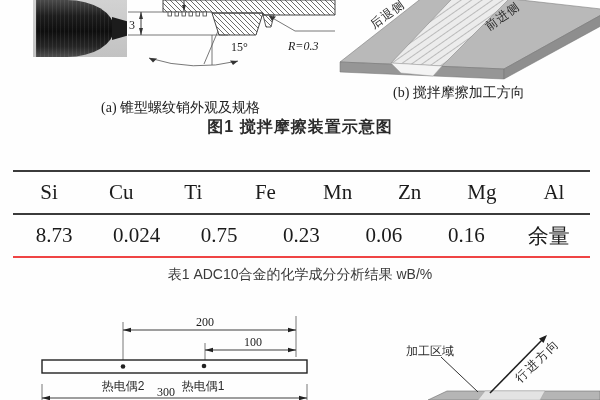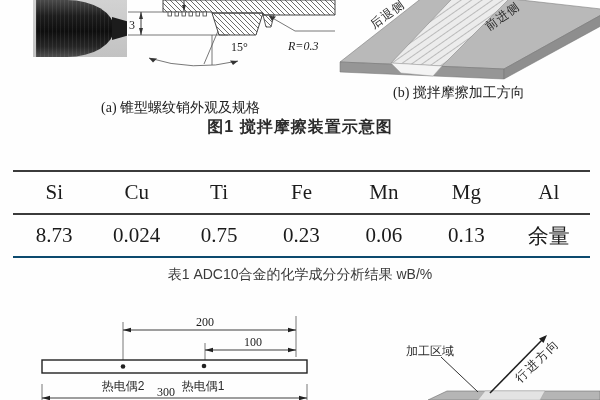--- a/index.html
+++ b/index.html
@@ -16,21 +16,21 @@
     background:repeating-linear-gradient(90deg,rgba(255,255,255,0.07) 0 1px,transparent 1px 4px);}
   #pin{position:absolute;left:79px;top:17px;width:15px;height:23px;background:#1c1c1c;
     clip-path:polygon(0 0,100% 18%,100% 82%,0 100%);}
 
   
   .serif-cap{font-family:"Liberation Serif",serif;font-size:14px;color:#222;white-space:nowrap;}
   #fig1-caption{left:0;top:117px;width:600px;text-align:center;font-size:16px;font-weight:600;color:#2b2b2b;letter-spacing:1px;}
   #tbl-caption{left:0;top:266px;width:600px;text-align:center;font-size:14px;color:#3a3a3a;}
 
   
-  #comp-table{left:13px;top:170px;width:577px;border-top:2px solid #3b3b3b;border-bottom:2px solid #0c4a6e;}
+  #comp-table{left:13px;top:170px;width:577px;border-top:2px solid #3b3b3b;border-bottom:2px solid #ef4444;}
   .trow{display:flex;height:41px;align-items:center;}
   .trow.hdr{border-bottom:2px solid #3b3b3b;}
   .tcell{flex:1;text-align:center;font-family:"Liberation Serif",serif;font-size:21px;color:#1b1b1b;}
 
   svg text{font-family:"Liberation Serif",serif;fill:#1c1c1c;}
   svg .cjk{font-family:"Liberation Sans",sans-serif;fill:#2a2a2a;}
   .ln{stroke:#3f3f3f;stroke-width:1;fill:none;}
   .thin{stroke:#555;stroke-width:0.8;fill:none;}
 </style>
 </head>
@@ -107,30 +107,31 @@
   <div class="abs serif-cap" style="left:393px;top:84px;">(b) 搅拌摩擦加工方向</div>
   <div class="abs" id="fig1-caption">图1 搅拌摩擦装置示意图</div>
 
   <div class="abs" id="comp-table">
     <div class="trow hdr">
       <div class="tcell">Si</div>
       <div class="tcell">Cu</div>
       <div class="tcell">Ti</div>
       <div class="tcell">Fe</div>
       <div class="tcell">Mn</div>
+      <div class="tcell">Zn</div>
       <div class="tcell">Mg</div>
       <div class="tcell">Al</div>
     </div>
     <div class="trow">
       <div class="tcell">8.73</div>
       <div class="tcell">0.024</div>
       <div class="tcell">0.75</div>
       <div class="tcell">0.23</div>
       <div class="tcell">0.06</div>
-      <div class="tcell">0.13</div>
+      <div class="tcell">0.16</div>
       <div class="tcell">余量</div>
     </div>
   </div>
   <div class="abs" id="tbl-caption">表1 ADC10合金的化学成分分析结果 wB/%</div>
 
   <svg class="abs" style="left:20px;top:308px;" width="300" height="92" viewBox="20 308 300 92">
 
     <line class="thin" x1="123" y1="322" x2="123" y2="361"></line>
     <line class="thin" x1="205" y1="343" x2="205" y2="361"></line>
     <line class="thin" x1="296" y1="316" x2="296" y2="357"></line>

